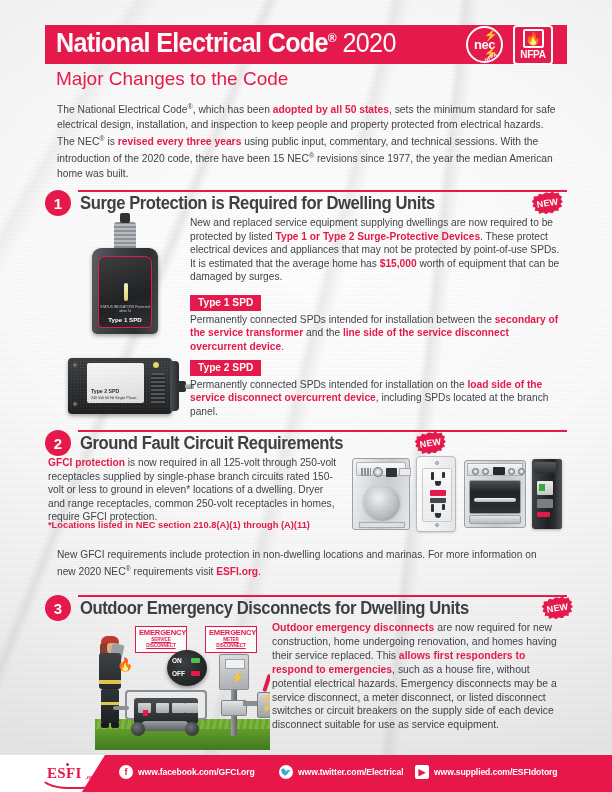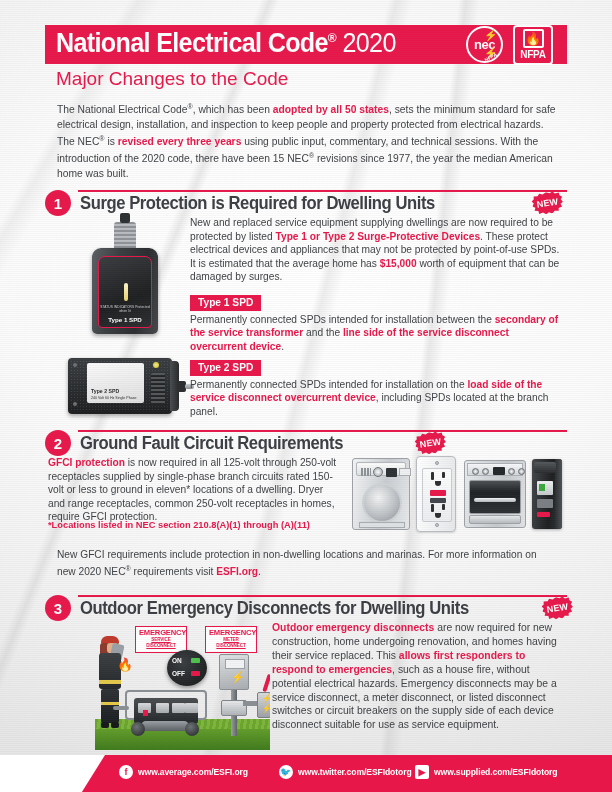--- a/index.html
+++ b/index.html
@@ -546,28 +546,34 @@
       <div class="lever"></div>
     </div>
   </div>
 
   <div class="s3-body">
     <b>Outdoor emergency disconnects</b><span> are now required for new construction, home undergoing renovation, and homes having their service replaced. This </span><b>allows first responders to respond to emergencies</b><span>, such as a house fire, without potential electrical hazards. Emergency disconnects may be a service disconnect, a meter disconnect, or listed disconnect switches or circuit breakers on the supply side of each device disconnect suitable for use as service equipment.</span>
   </div>
 
   <div class="footer">
     <div class="nick"></div>
+    <div class="esfi">
+      <div class="swoosh"></div>
+      <div class="word">ESFI</div>
+      <div class="dot"></div>
+      <div class="org">.org</div>
+    </div>
 
     <div class="social s1">
       <span class="ic">f</span>
-      <span class="lb">www.average.com/ESFI.org</span>
+      <span class="lb">www.facebook.com/GFCI.org</span>
     </div>
     <div class="social s2">
       <span class="ic">🐦</span>
-      <span class="lb">www.twitter.com/ESFIdotorg</span>
+      <span class="lb">www.twitter.com/Electrical</span>
     </div>
     <div class="social s3">
       <span class="ic yt">▶</span>
       <span class="lb">www.supplied.com/ESFIdotorg</span>
     </div>
   </div>
 
 </div>
 
 </body></html>

